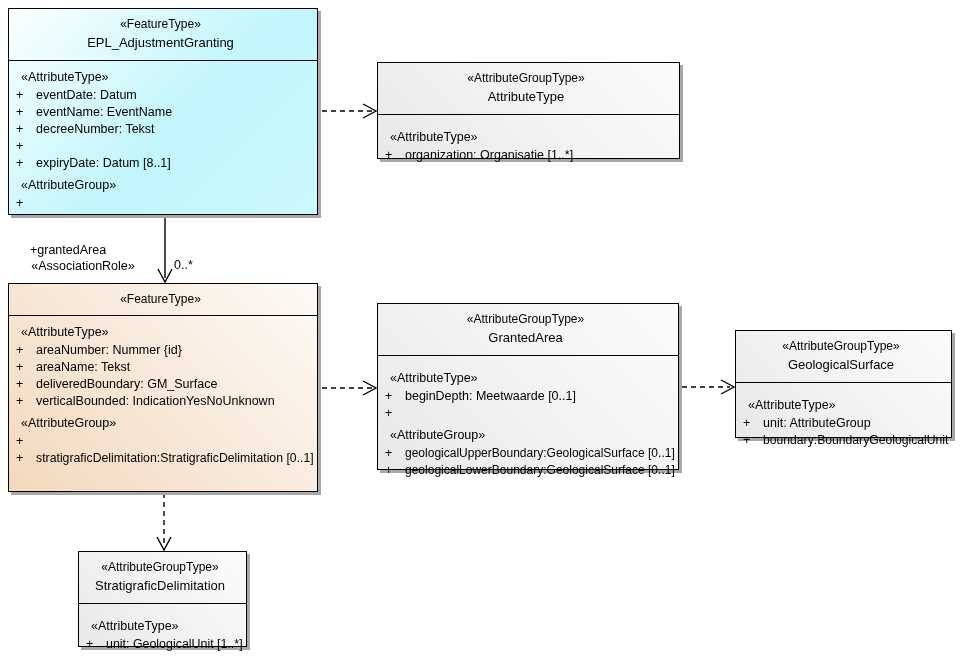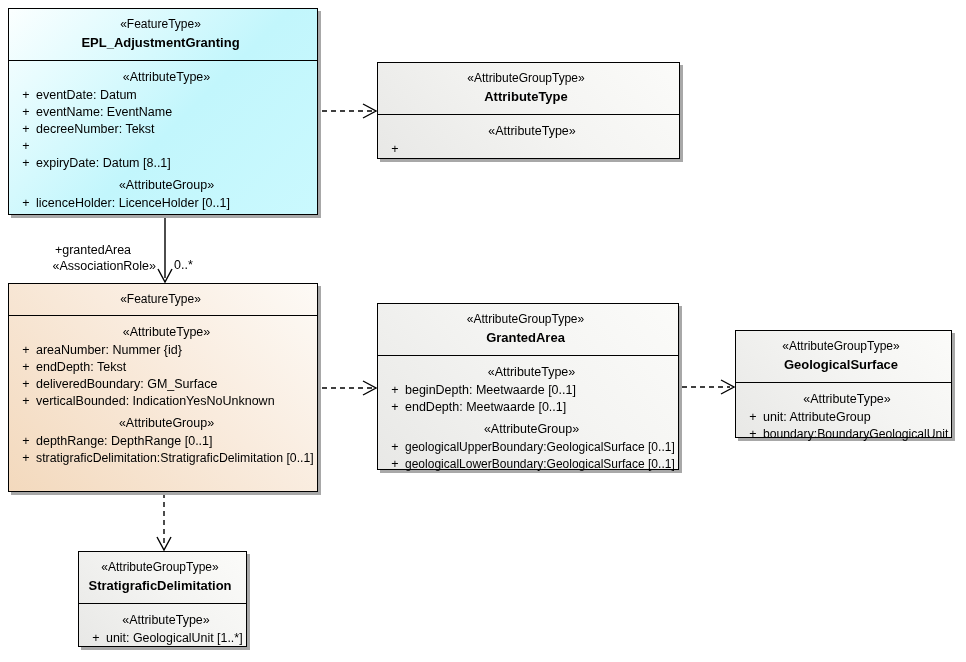--- a/index.html
+++ b/index.html
@@ -8,37 +8,37 @@
     font-family:"Liberation Sans",sans-serif;color:#000;
   }
   .class-box{
     position:absolute;box-sizing:border-box;
     border:1.5px solid #000;
     box-shadow:3px 3px 0 #a8a8a8;
     display:flex;flex-direction:column;
   }
   .fill-cyan {background:linear-gradient(135deg,#fbffff 0%,#c2f6fc 55%,#caf9fe 100%);}
   .fill-peach{background:linear-gradient(45deg,#f3d9bd 0%,#f9ebdd 55%,#fdfaf6 100%);}
-  .fill-gray {background:linear-gradient(45deg,#e8e8e6 0%,#f4f4f2 55%,#fbfbf9 100%);}
+  .fill-gray {background:linear-gradient(45deg,#e8e8e6 0%,#f4f4f2 55%,#fbfbf9 100%);gap:6px;}
   .box-header{
     text-align:center;border-bottom:1.4px solid #000;
     padding:7px 8px 8px 3px;
   }
   .stereotype{font-size:12px;line-height:16px;}
   .name-wrap{line-height:19px;}
-  .name{font-weight:bold;font-size:13px;display:inline-block;white-space:nowrap;}
+  .name{font-weight:normal;font-size:13px;display:inline-block;white-space:nowrap;}
   .box-body{flex:1;padding:3px 5px 3px 5px;overflow:visible;}
-  .row{font-size:12.5px;text-align:center;}
+  .row{font-size:12.5px;}
   .row.section{margin:5px 0 2px 7px;line-height:16px;}
   .row.attr{display:flex;line-height:17px;}
   .vis{width:20px;flex:0 0 20px;padding-left:2px;}
   .txt{display:inline-block;white-space:nowrap;transform-origin:left center;}
   .conn-label{position:absolute;font-size:12.5px;line-height:15px;white-space:nowrap;}
-  #lbl-role  {left:30px; top:243px;width:126px;text-align:center;}
-  #lbl-stereo{left:10px; top:259px;width:146px;text-align:right;}
+  #lbl-role  {left:30px; top:243px;width:126px;text-align:left;}
+  #lbl-stereo{left:10px; top:259px;width:146px;text-align:center;}
   #lbl-mult  {left:174px;top:258px;}
   svg.connectors{position:absolute;left:0;top:0;pointer-events:none;}
 </style>
 </head>
 <body>
 
 <div id="canvas">
 
   <svg class="connectors" width="966" height="662" viewBox="0 0 966 662">
 
@@ -94,64 +94,63 @@
         <div class="row attr">
           <span class="vis">+</span>
         </div>
         <div class="row attr">
           <span class="vis">+</span>
           <span class="txt">expiryDate: Datum [8..1]</span>
         </div>
         <div class="row section">«AttributeGroup»</div>
         <div class="row attr">
           <span class="vis">+</span>
-          <span class="txt">licenceHolder: LicenceHolder [0..1]</span>
         </div>
       </div>
   </div>
 
   <div class="class-box fill-gray" style="left:377px;top:62px;width:303px;height:97px;">
     <div class="box-header">
       <div class="stereotype">«AttributeGroupType»</div>
       <div class="name-wrap"><span class="name">AttributeType</span></div>
     </div>
     <div class="box-body">
         <div class="row section">«AttributeType»</div>
         <div class="row attr">
           <span class="vis">+</span>
+          <span class="txt">organization: Organisatie [1..*]</span>
         </div>
       </div>
   </div>
 
   <div class="class-box fill-peach" style="left:8px;top:283px;width:310px;height:209px;">
     <div class="box-header">
       <div class="stereotype">«FeatureType»</div>
     </div>
     <div class="box-body">
         <div class="row section">«AttributeType»</div>
         <div class="row attr">
           <span class="vis">+</span>
           <span class="txt">areaNumber: Nummer {id}</span>
         </div>
         <div class="row attr">
           <span class="vis">+</span>
-          <span class="txt">endDepth: Tekst</span>
+          <span class="txt">areaName: Tekst</span>
         </div>
         <div class="row attr">
           <span class="vis">+</span>
           <span class="txt">deliveredBoundary: GM_Surface</span>
         </div>
         <div class="row attr">
           <span class="vis">+</span>
           <span class="txt">verticalBounded: IndicationYesNoUnknown</span>
         </div>
         <div class="row section">«AttributeGroup»</div>
         <div class="row attr">
           <span class="vis">+</span>
-          <span class="txt">depthRange: DepthRange [0..1]</span>
         </div>
         <div class="row attr">
           <span class="vis">+</span>
           <span class="txt" style="transform: scaleX(0.982332);">stratigraficDelimitation:StratigraficDelimitation [0..1]</span>
         </div>
       </div>
   </div>
 
   <div class="class-box fill-gray" style="left:377px;top:303px;width:302px;height:167px;">
     <div class="box-header">
@@ -159,21 +158,20 @@
       <div class="name-wrap"><span class="name">GrantedArea</span></div>
     </div>
     <div class="box-body">
         <div class="row section">«AttributeType»</div>
         <div class="row attr">
           <span class="vis">+</span>
           <span class="txt">beginDepth: Meetwaarde [0..1]</span>
         </div>
         <div class="row attr">
           <span class="vis">+</span>
-          <span class="txt">endDepth: Meetwaarde [0..1]</span>
         </div>
         <div class="row section">«AttributeGroup»</div>
         <div class="row attr">
           <span class="vis">+</span>
           <span class="txt" style="transform: scaleX(0.960854);">geologicalUpperBoundary:GeologicalSurface [0..1]</span>
         </div>
         <div class="row attr">
           <span class="vis">+</span>
           <span class="txt" style="transform: scaleX(0.960854);">geologicalLowerBoundary:GeologicalSurface [0..1]</span>
         </div>

